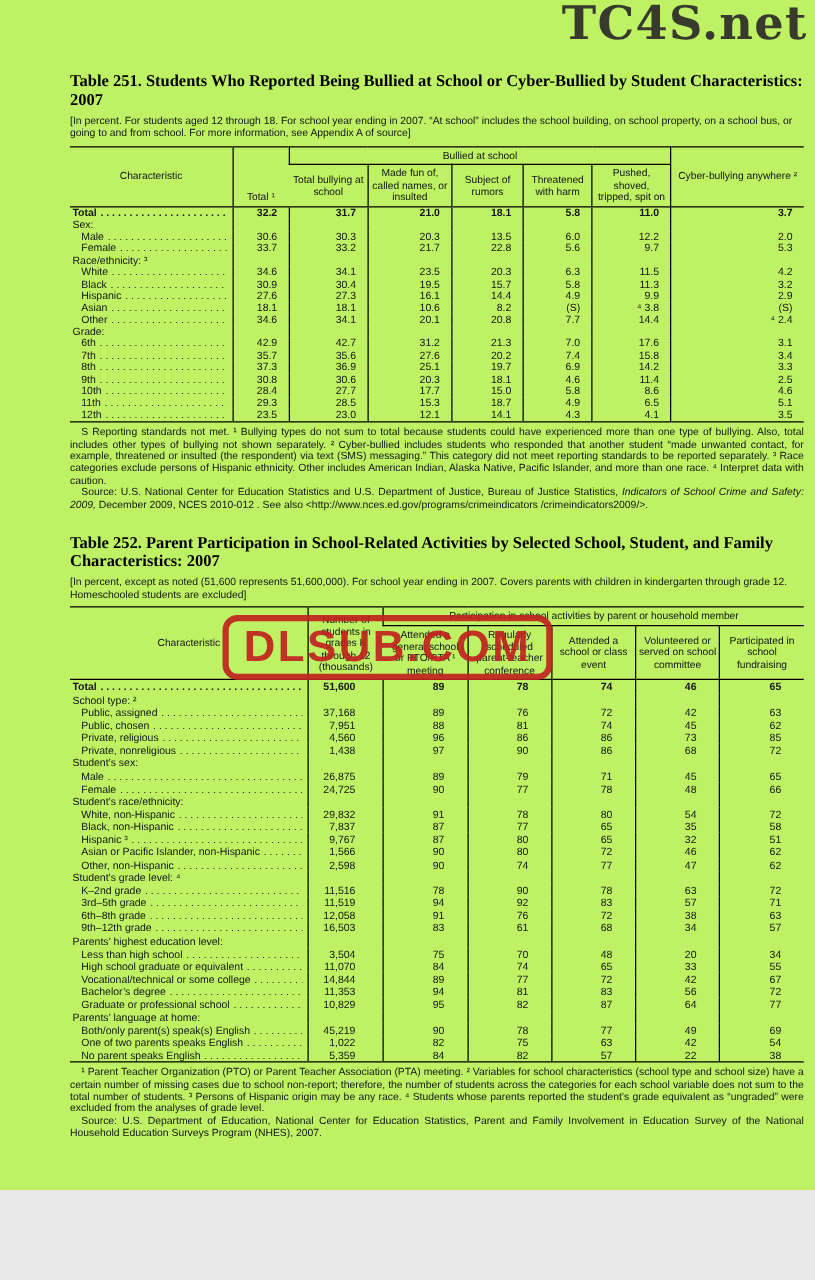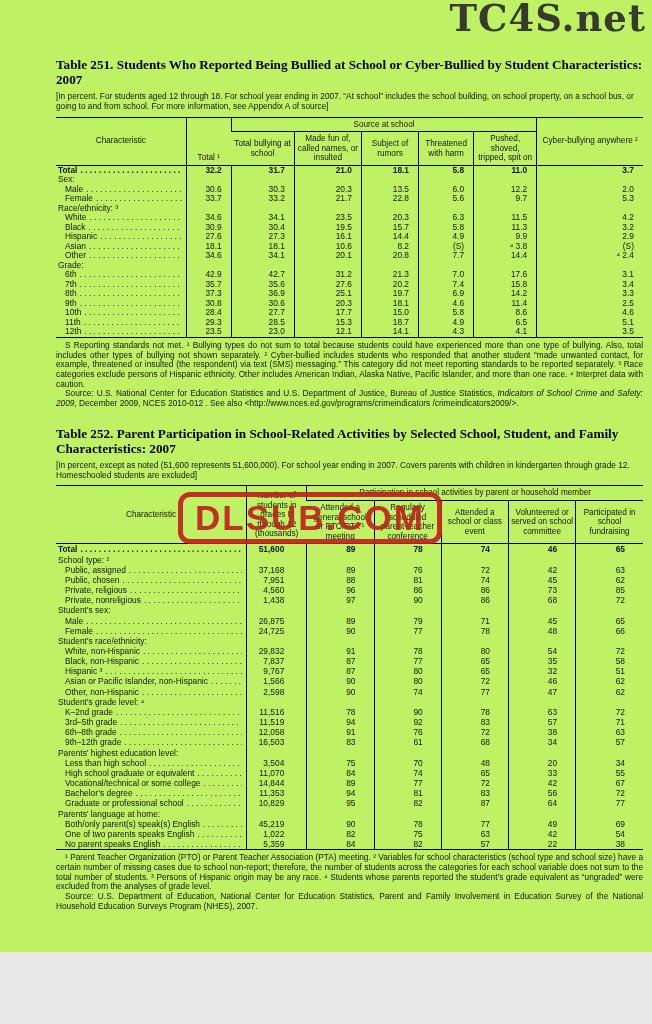--- a/index.html
+++ b/index.html
@@ -91,21 +91,21 @@
             <col style="width:67px">
           <col style="width:57px">
             <col style="width:55px">
             <col style="width:63px">
             <col style="width:106px">
         </colgroup>
         <thead>
           <tr>
             <th rowspan="2">Characteristic</th>
             <th rowspan="2" style="vertical-align:bottom">Total ¹</th>
-            <th colspan="5">Source at school</th>
+            <th colspan="5">Bullied at school</th>
             <th rowspan="2">Cyber-bullying anywhere ²</th>
           </tr>
           <tr>
             <th>Total bullying at school</th>
             <th>Made fun of, called names, or insulted</th>
             <th>Subject of rumors</th>
             <th>Threatened with harm</th>
             <th>Pushed, shoved, tripped, spit on</th>
           </tr>
         </thead>

